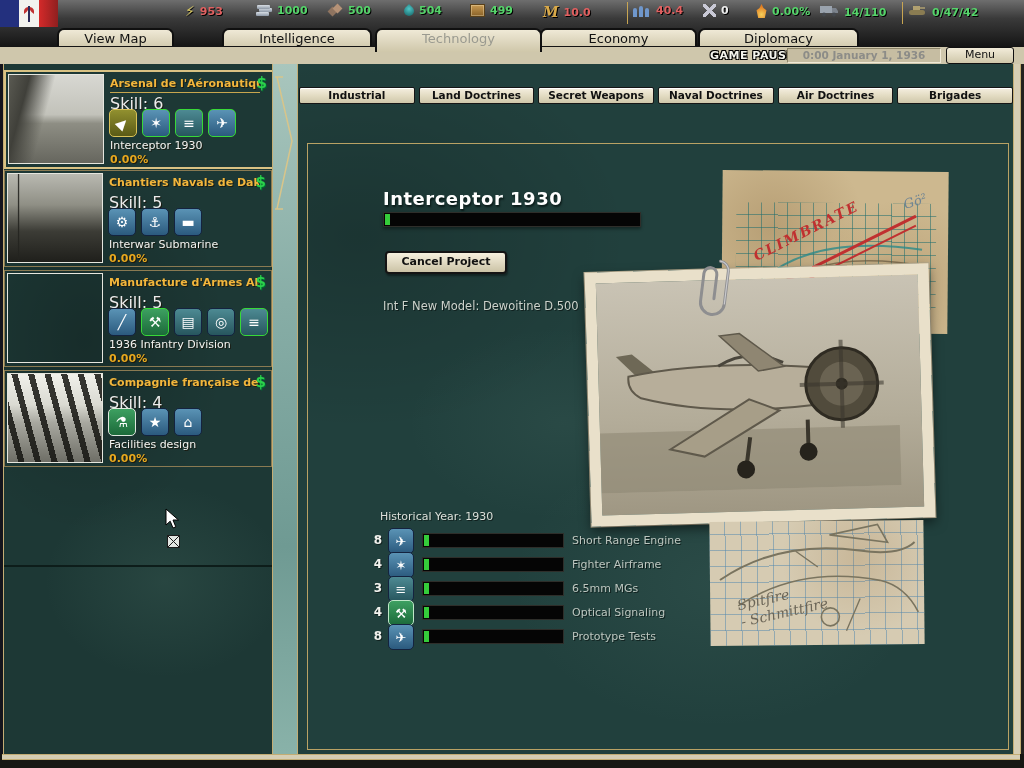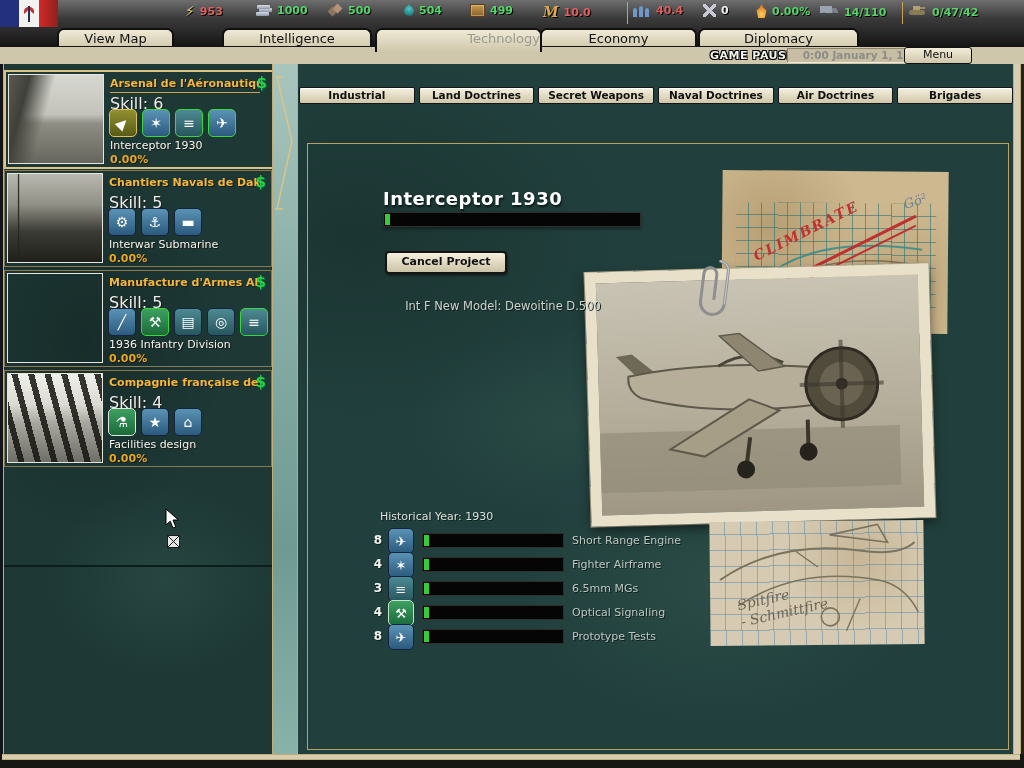--- a/index.html
+++ b/index.html
@@ -34,29 +34,29 @@
   .men i:nth-child(1){left:0;} .men i:nth-child(2){left:6px;height:11px;} .men i:nth-child(3){left:12px;}
   .xjack{width:13px;height:13px;background:
     linear-gradient(45deg,transparent 40%,#c9c9d6 40%,#c9c9d6 60%,transparent 60%),
     linear-gradient(-45deg,transparent 40%,#c9c9d6 40%,#c9c9d6 60%,transparent 60%);}
   .flame{width:11px;height:14px;background:radial-gradient(circle at 50% 75%,#f6cf5b,#e07a1f 70%);
          clip-path:polygon(50% 0,68% 28%,95% 45%,80% 100%,20% 100%,5% 45%,32% 28%);}
   
   .tab{position:absolute;top:28px;height:19px;background:linear-gradient(180deg,#efe9d6,#cfc7aa);
        border:2px solid #101010;border-bottom:none;border-radius:7px 7px 0 0;
        text-align:center;font-size:13px;line-height:18px;color:#111;z-index:3;cursor:pointer;}
-  .tab.active{height:22px;color:#9a9a90;z-index:6;text-align:right;}
+  .tab.active{height:22px;color:#9a9a90;z-index:6;}
   .menustrip{position:absolute;left:0;top:46px;width:1024px;height:17px;
        background:#cfc7ac;border-top:1px solid #141414;z-index:4;}
   .paused{position:absolute;left:710px;top:2px;font-size:11px;font-weight:bold;color:#f5f5ee;
        letter-spacing:.5px;text-shadow:-1px -1px 0 #000,1px -1px 0 #000,-1px 1px 0 #000,1px 1px 0 #000;}
   .datebox{position:absolute;left:787px;top:1px;width:152px;height:13px;background:#c6bda2;
        border:1px solid #8d8569;border-right-color:#efe9d6;border-bottom-color:#efe9d6;
        text-align:center;font-size:10.5px;font-weight:bold;color:#8c8c88;line-height:13px;}
-  .menubtn{position:absolute;left:904px;top:0;width:66px;height:15px;
+  .menubtn{position:absolute;left:946px;top:0;width:66px;height:15px;
        background:linear-gradient(180deg,#f2ecd9,#cfc7aa);border:1px solid #101010;border-radius:3px;
        text-align:center;font-size:11px;color:#111;line-height:14px;cursor:pointer;}
   
   .mainbg{position:absolute;left:0;top:63px;width:1024px;height:693px;background:#21403d;
     background-image:
       radial-gradient(ellipse 340px 240px at 70% 75%,rgba(130,175,160,.10),transparent 60%),
       radial-gradient(ellipse 420px 300px at 35% 25%,rgba(0,0,0,.18),transparent 65%),
       radial-gradient(ellipse 260px 160px at 55% 52%,rgba(140,185,170,.08),transparent 60%);}
   .edge-l{position:absolute;left:0;top:63px;width:3px;height:693px;background:#14141c;border-right:1px solid #c3ad74;}
   .edge-r{position:absolute;right:0;top:63px;width:11px;height:693px;background:#23221e;}
@@ -115,21 +115,21 @@
   .ptitle{position:absolute;left:383px;top:188px;font-size:18px;font-weight:bold;color:#fff;
      letter-spacing:.5px;text-shadow:1px 2px 2px #0a1a18;}
   .pbar{position:absolute;left:383px;top:212px;width:256px;height:13px;background:#050505;
      border:1px solid #2e2e2a;box-shadow:0 2px 3px rgba(0,0,0,.4);}
   .pbar .fill{position:absolute;left:1px;top:1px;bottom:1px;width:5px;background:#35cc3a;}
   .cancel{position:absolute;left:385px;top:251px;width:118px;height:19px;
      background:linear-gradient(180deg,#f6f0de,#cbc3a6);border:2px solid #141414;border-radius:4px;
      text-align:center;font-size:11px;font-weight:bold;color:#111;line-height:17px;cursor:pointer;
      box-shadow:1px 2px 2px rgba(0,0,0,.4);}
   .msgs{position:absolute;left:383px;top:298px;width:240px;font-size:11.5px;color:#ccd2cb;
-     line-height:17px;text-shadow:1px 1px 0 #10201e;text-align:center;}
+     line-height:17px;text-shadow:1px 1px 0 #10201e;}
   .msgs p{margin:0;}
   .hist{position:absolute;left:380px;top:510px;font-size:11px;color:#dbe0da;text-shadow:1px 1px 0 #10201e;}
   .crow{position:absolute;left:368px;height:24px;}
   .crow .num{position:absolute;left:0;top:5px;width:14px;text-align:right;
      font-size:12px;font-weight:bold;color:#f2f2ee;text-shadow:1px 1px 0 #10201e;}
   .crow .tile{position:absolute;left:20px;top:0;width:24px;height:24px;font-size:13px;}
   .cbar{position:absolute;left:54px;top:5px;width:140px;height:13px;background:#050505;
      border:1px solid #2e2e2a;}
   .cbar .fill{position:absolute;left:1px;top:1px;bottom:1px;width:5px;background:#35cc3a;}
   .crow .lbl{position:absolute;left:204px;top:6px;font-size:11px;color:#bcc6bf;

